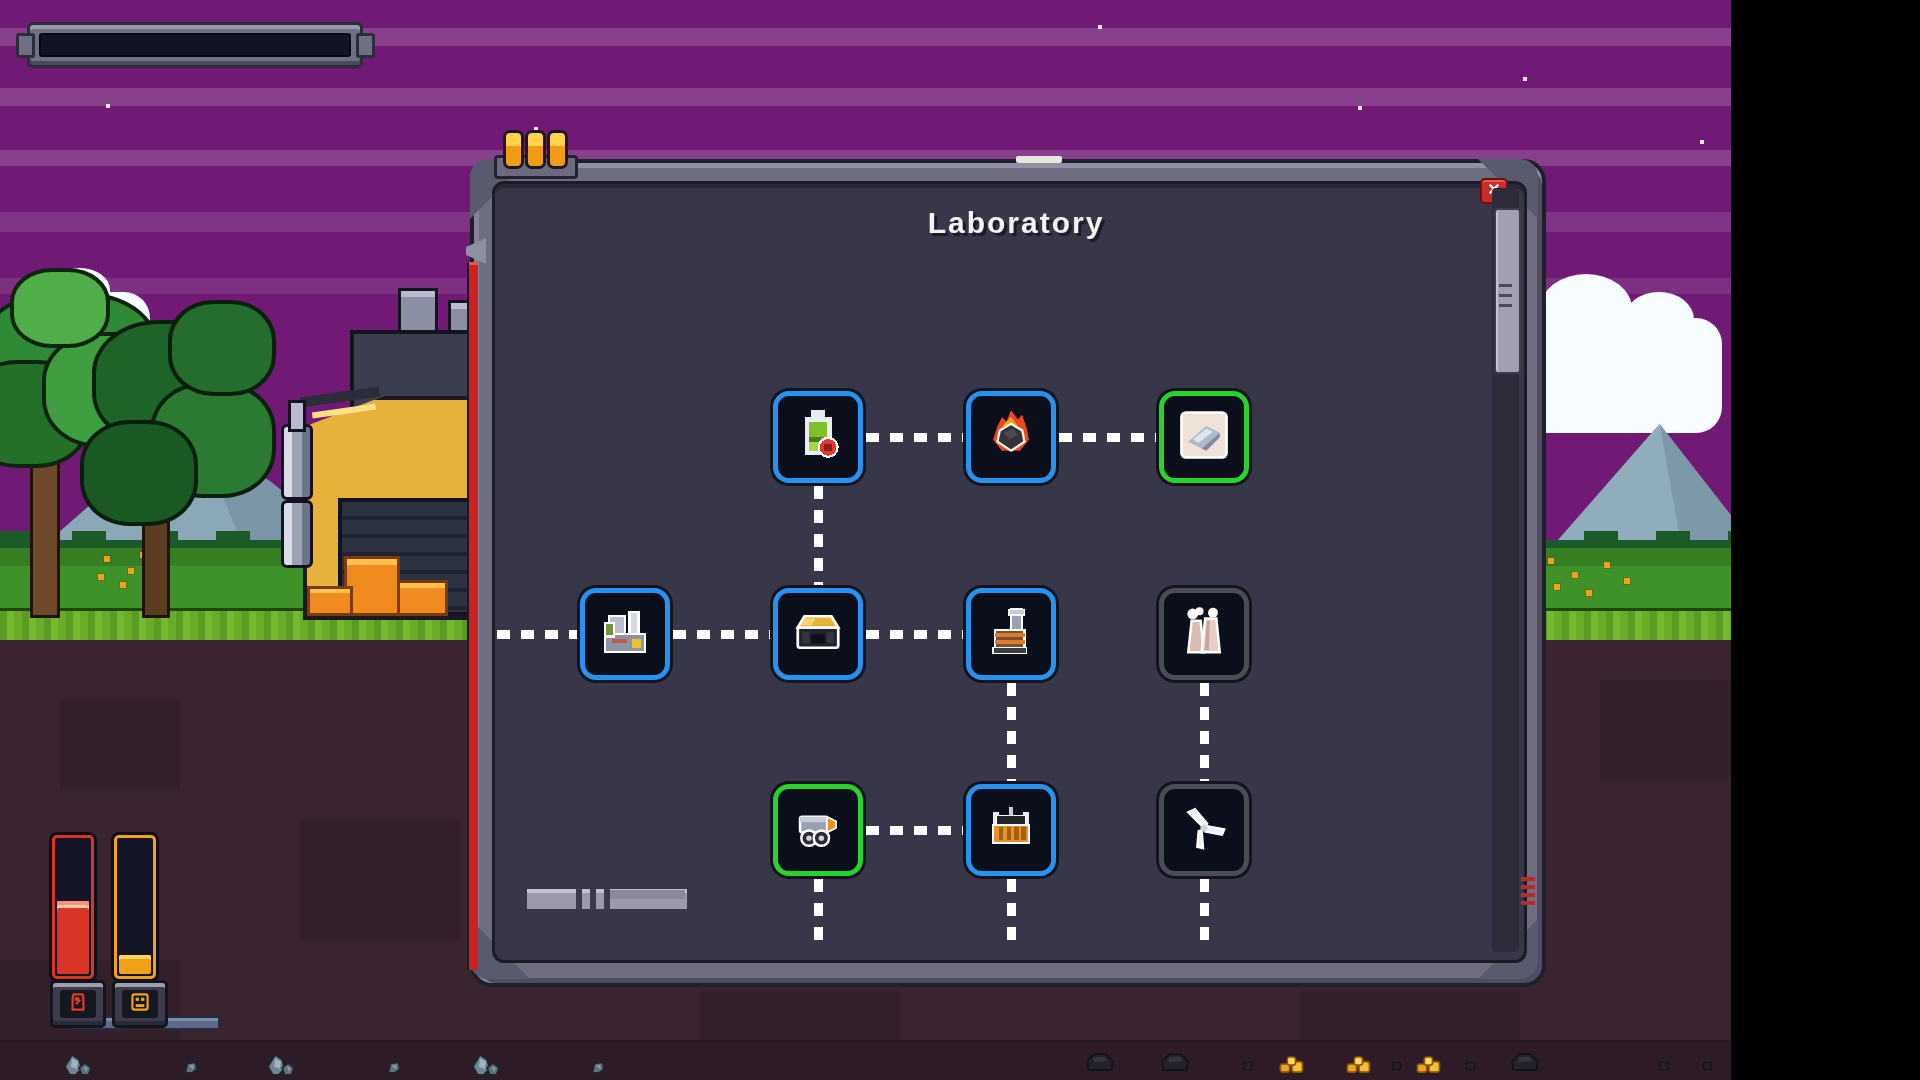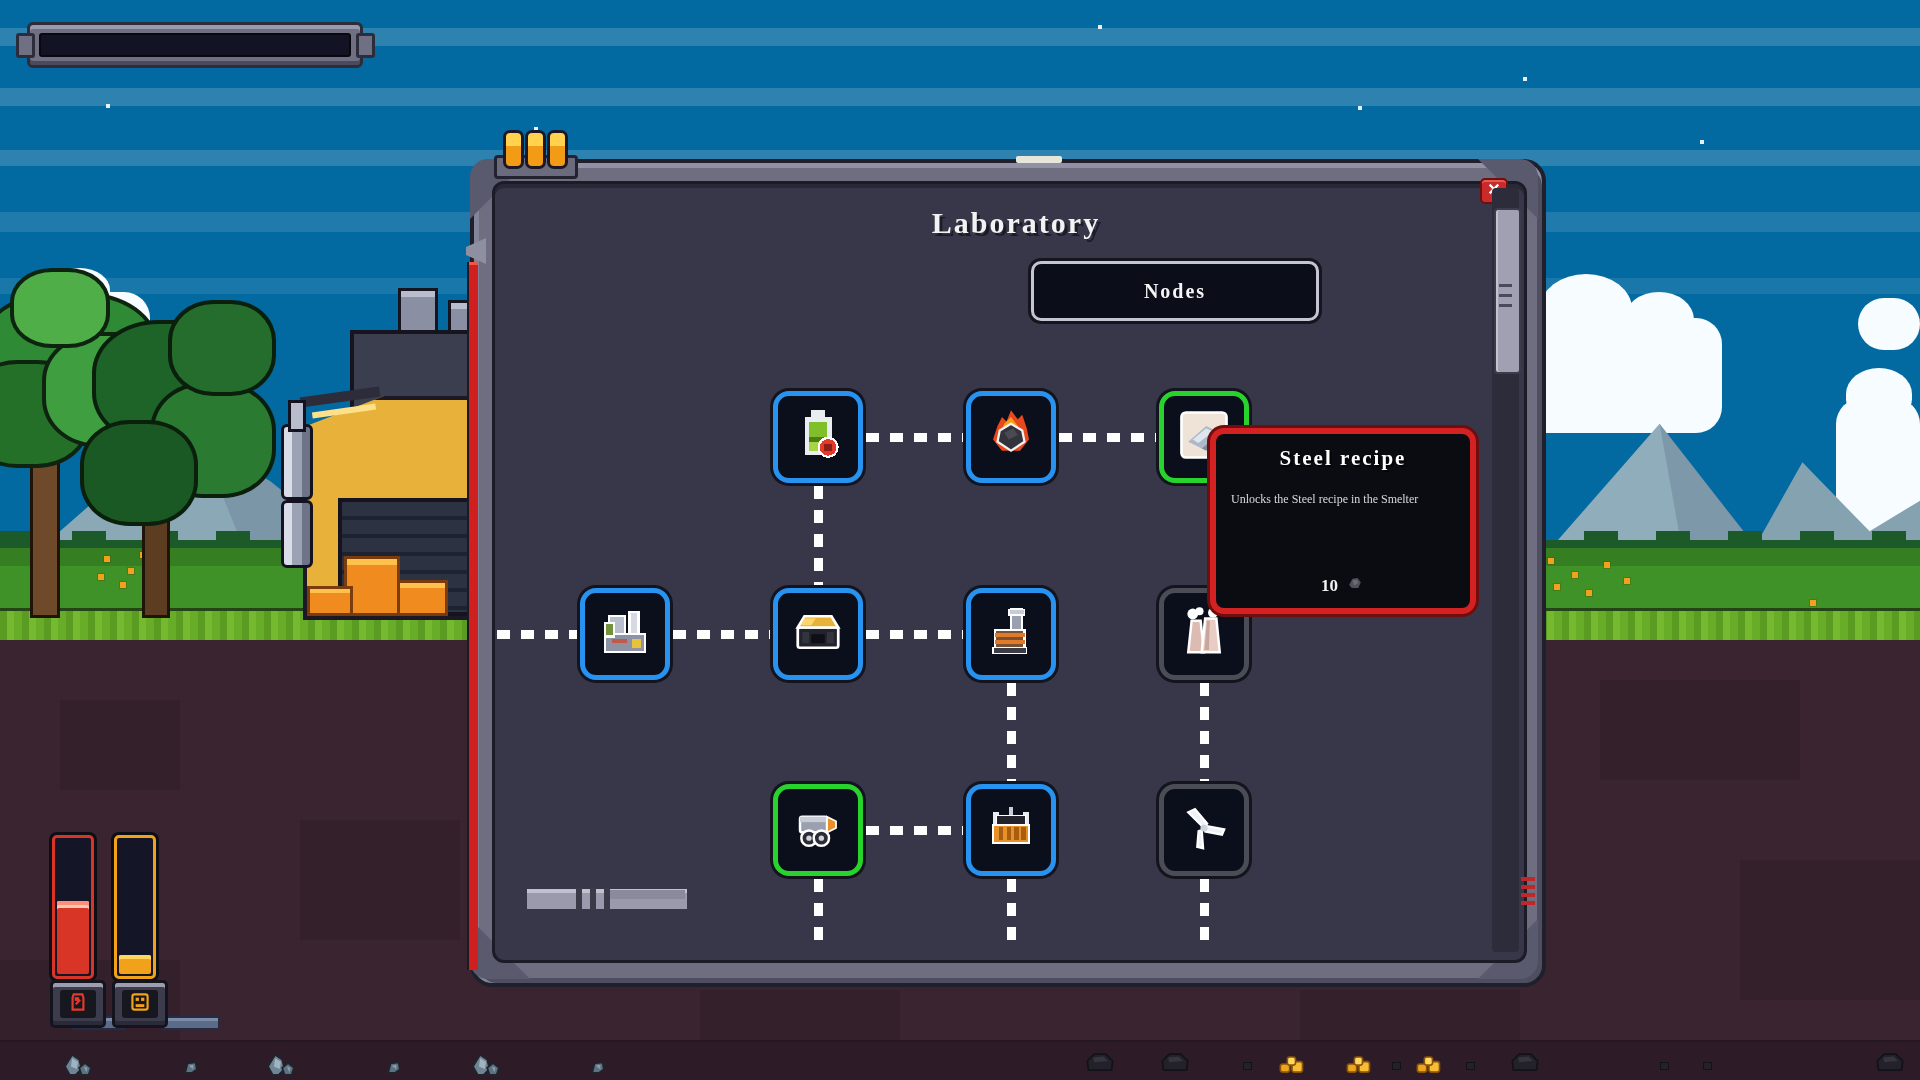--- a/index.html
+++ b/index.html
@@ -1,17 +1,17 @@
 <!DOCTYPE html>
 <html><head>
 <meta charset="utf-8">
 <style>
   html,body{margin:0;padding:0;background:#000;}
-  #stage{position:relative;width:1920px;height:1080px;overflow:hidden;
-    background:#0369a1;font-family:Liberation Serif, serif;}
+  #stage{position:relative;width:1731px;height:1080px;overflow:hidden;
+    background:#701a75;font-family:Liberation Sans, sans-serif;}
   
   .sky-band{position:absolute;left:0;width:100%;background:rgba(255,255,255,.17);}
   .star{position:absolute;width:4px;height:4px;background:#fff;opacity:.9;}
   .cloud{position:absolute;background:#f6fcff;border-radius:26px;}
   .cloud .bump{position:absolute;background:#f6fcff;border-radius:50% 50% 40% 40%;}
   .mtn{position:absolute;}
   
   #treeline{position:absolute;left:0;top:540px;width:100%;height:26px;background:#1d5a29;}
   #treeline-bumps{position:absolute;left:0;top:531px;width:100%;height:10px;
     background:repeating-linear-gradient(90deg,#1d5a29 0 34px,transparent 34px 72px);}
@@ -322,23 +322,20 @@
 
   <div id="vent-base"></div>
   <div class="vent" style="left:503px;"></div>
   <div class="vent" style="left:525px;"></div>
   <div class="vent" style="left:547px;"></div>
   <div id="top-notch"></div>
   <div id="red-wedge"></div>
   <div id="red-stripe"></div>
 
   <div id="dlg-title">Laboratory</div>
-  <div id="tab-nodes" class="tab">
-    <span>Nodes</span>
-  </div>
   <div id="close-btn">
     <span><svg viewBox="0 0 24 24">
           <path d="M6 6 L18 18 M18 6 L6 18" stroke="#fff" stroke-width="4" stroke-linecap="square"></path>
         </svg></span>
   </div>
   <div id="scroll-track"></div>
   <div id="scroll-thumb">
     <div class="thumb-notch" style="top:74px;"></div>
     <div class="thumb-notch" style="top:84px;"></div>
     <div class="thumb-notch" style="top:94px;"></div>
@@ -465,25 +462,14 @@
             <g stroke="#fff" stroke-width="1" fill="#eef2f6">
               <path d="M12 12 L5 5 L8 3.6 L13.4 10 Z"></path>
               <path d="M12.6 11 L21 12.6 L20 15 L12.6 13.6 Z"></path>
               <path d="M11 13 L11.6 21 L9 20.4 L9.6 13.4 Z"></path>
             </g>
             <circle cx="12" cy="12" r="1.6" fill="#cfd4de"></circle>
           </svg></span>
       </div>
     </div>
 
-  <div id="tooltip">
-    <div id="tooltip-title">Steel recipe</div>
-    <div id="tooltip-desc">Unlocks the Steel recipe in the Smelter</div>
-    <div id="tooltip-cost">
-      <span>10</span>
-      <span><svg viewBox="0 0 24 24">
-            <path d="M5 14 L9 7 L15 6 L19 11 L16 18 L8 18 Z" fill="#5d5d66"></path>
-            <path d="M9 9 L14 8 L16 12 L11 15 Z" fill="#7e7e88"></path>
-          </svg></span>
-    </div>
-  </div>
 
 </div>
 
 </body></html>

